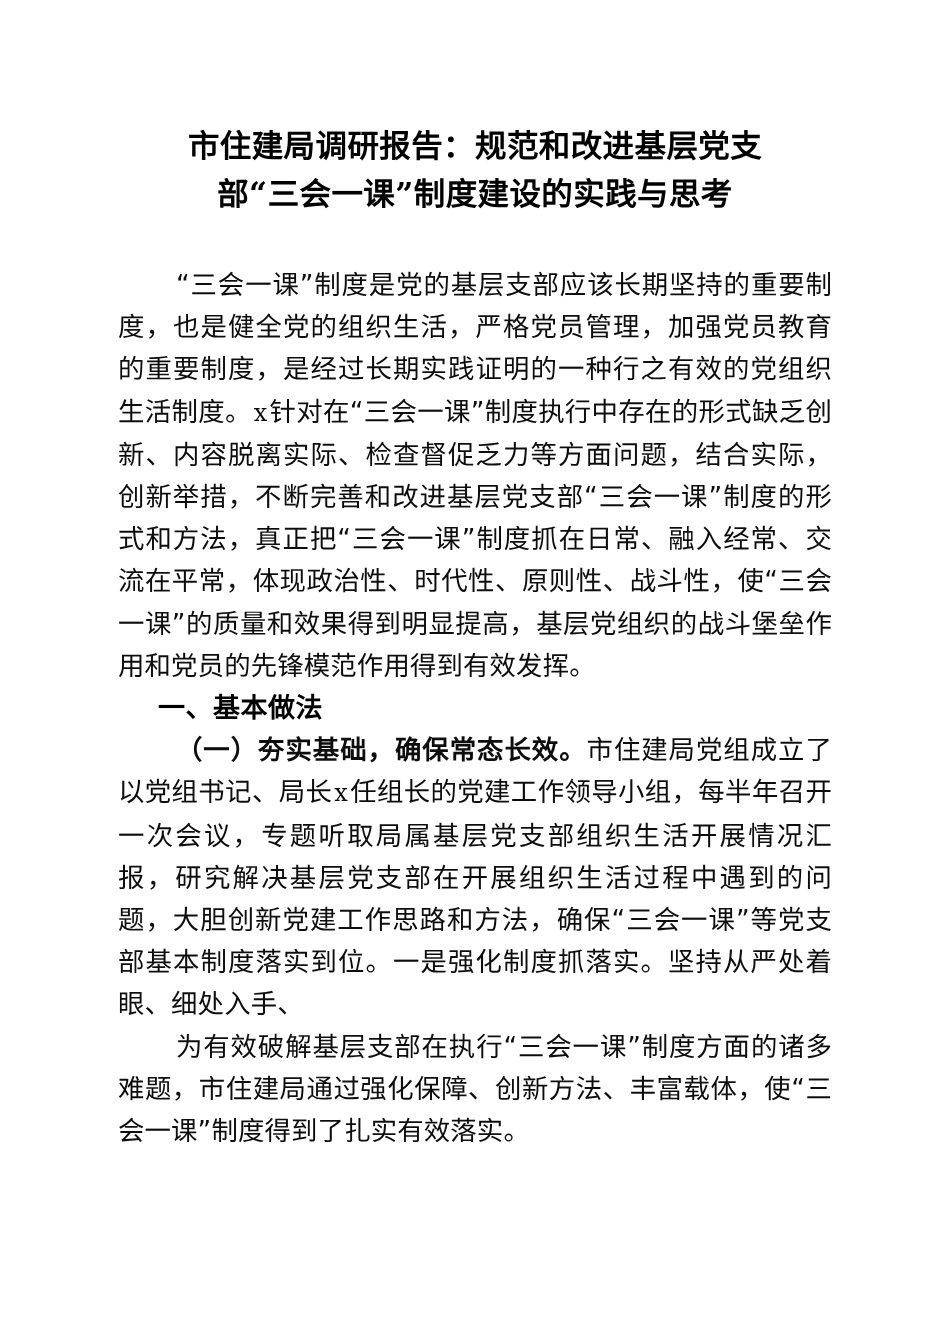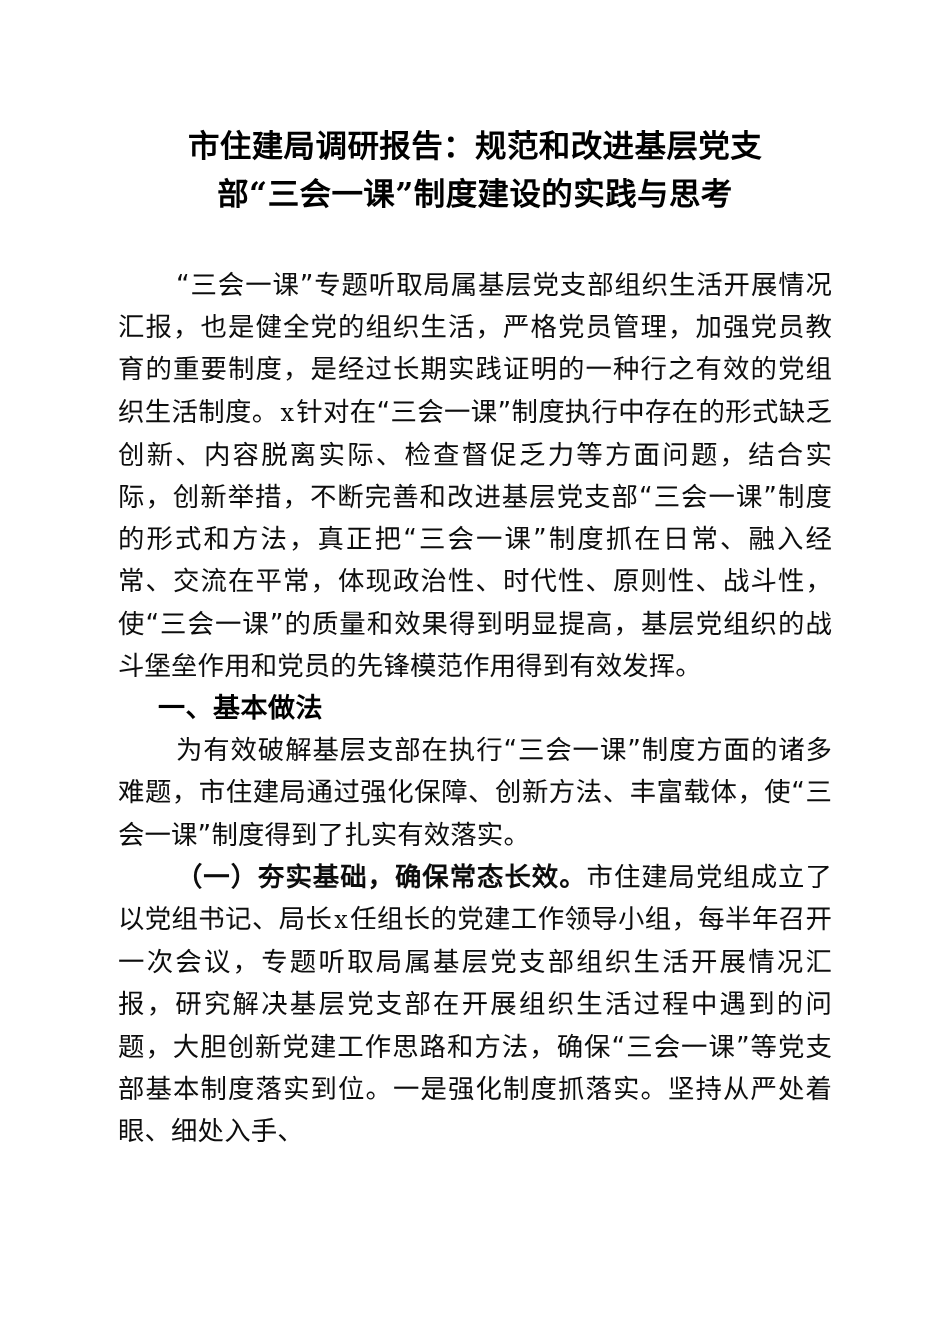--- a/index.html
+++ b/index.html
@@ -104,23 +104,23 @@
 <div class="page">
   <div class="page-inner">
 
     <h1 class="doc-title">
       <span class="title-line">市住建局调研报告：规范和改进基层党支</span>
       <span class="title-line">部“三会一课”制度建设的实践与思考</span>
     </h1>
 
     <div class="body-block">
 
-      <p class="para"><span>“三会一课”专题听取局属基层党支部组织生活开展情况汇报，也是健全党的组织生活，严格党员管理，加强党员教育的重要制度，是经过长期实践证明的一种行之有效的党组织生活制度。</span><span class="latin">x</span><span>针对在“三会一课”制度执行中存在的形式缺乏创新、内容脱离实际、检查督促乏力等方面问题，结合实际，创新举措，不断完善和改进基层党支部“三会一课”制度的形式和方法，真正把“三会一课”制度抓在日常、融入经常、交流在平常，体现政治性、时代性、原则性、战斗性，使“三会一课”的质量和效果得到明显提高，基层党组织的战斗堡垒作用和党员的先锋模范作用得到有效发挥。</span></p>
+      <p class="para"><span>“三会一课”制度是党的基层支部应该长期坚持的重要制度，也是健全党的组织生活，严格党员管理，加强党员教育的重要制度，是经过长期实践证明的一种行之有效的党组织生活制度。</span><span class="latin">x</span><span>针对在“三会一课”制度执行中存在的形式缺乏创新、内容脱离实际、检查督促乏力等方面问题，结合实际，创新举措，不断完善和改进基层党支部“三会一课”制度的形式和方法，真正把“三会一课”制度抓在日常、融入经常、交流在平常，体现政治性、时代性、原则性、战斗性，使“三会一课”的质量和效果得到明显提高，基层党组织的战斗堡垒作用和党员的先锋模范作用得到有效发挥。</span></p>
 
       <h2 class="section-heading">一、基本做法</h2>
 
+      <p class="para clip-tail"><span class="lead-bold">（一）夯实基础，确保常态长效。</span><span>市住建局党组成立了以党组书记、局长</span><span class="latin">x</span><span>任组长的党建工作领导小组，每半年召开一次会议，专题听取局属基层党支部组织生活开展情况汇报，研究解决基层党支部在开展组织生活过程中遇到的问题，大胆创新党建工作思路和方法，确保“三会一课”等党支部基本制度落实到位。一是强化制度抓落实。坚持从严处着眼、细处入手、</span></p>
+
       <p class="para">为有效破解基层支部在执行“三会一课”制度方面的诸多难题，市住建局通过强化保障、创新方法、丰富载体，使“三会一课”制度得到了扎实有效落实。</p>
-
-      <p class="para clip-tail"><span class="lead-bold">（一）夯实基础，确保常态长效。</span><span>市住建局党组成立了以党组书记、局长</span><span class="latin">x</span><span>任组长的党建工作领导小组，每半年召开一次会议，专题听取局属基层党支部组织生活开展情况汇报，研究解决基层党支部在开展组织生活过程中遇到的问题，大胆创新党建工作思路和方法，确保“三会一课”等党支部基本制度落实到位。一是强化制度抓落实。坚持从严处着眼、细处入手、</span></p>
 
     </div>
   </div>
 </div>
 
 </body></html>

